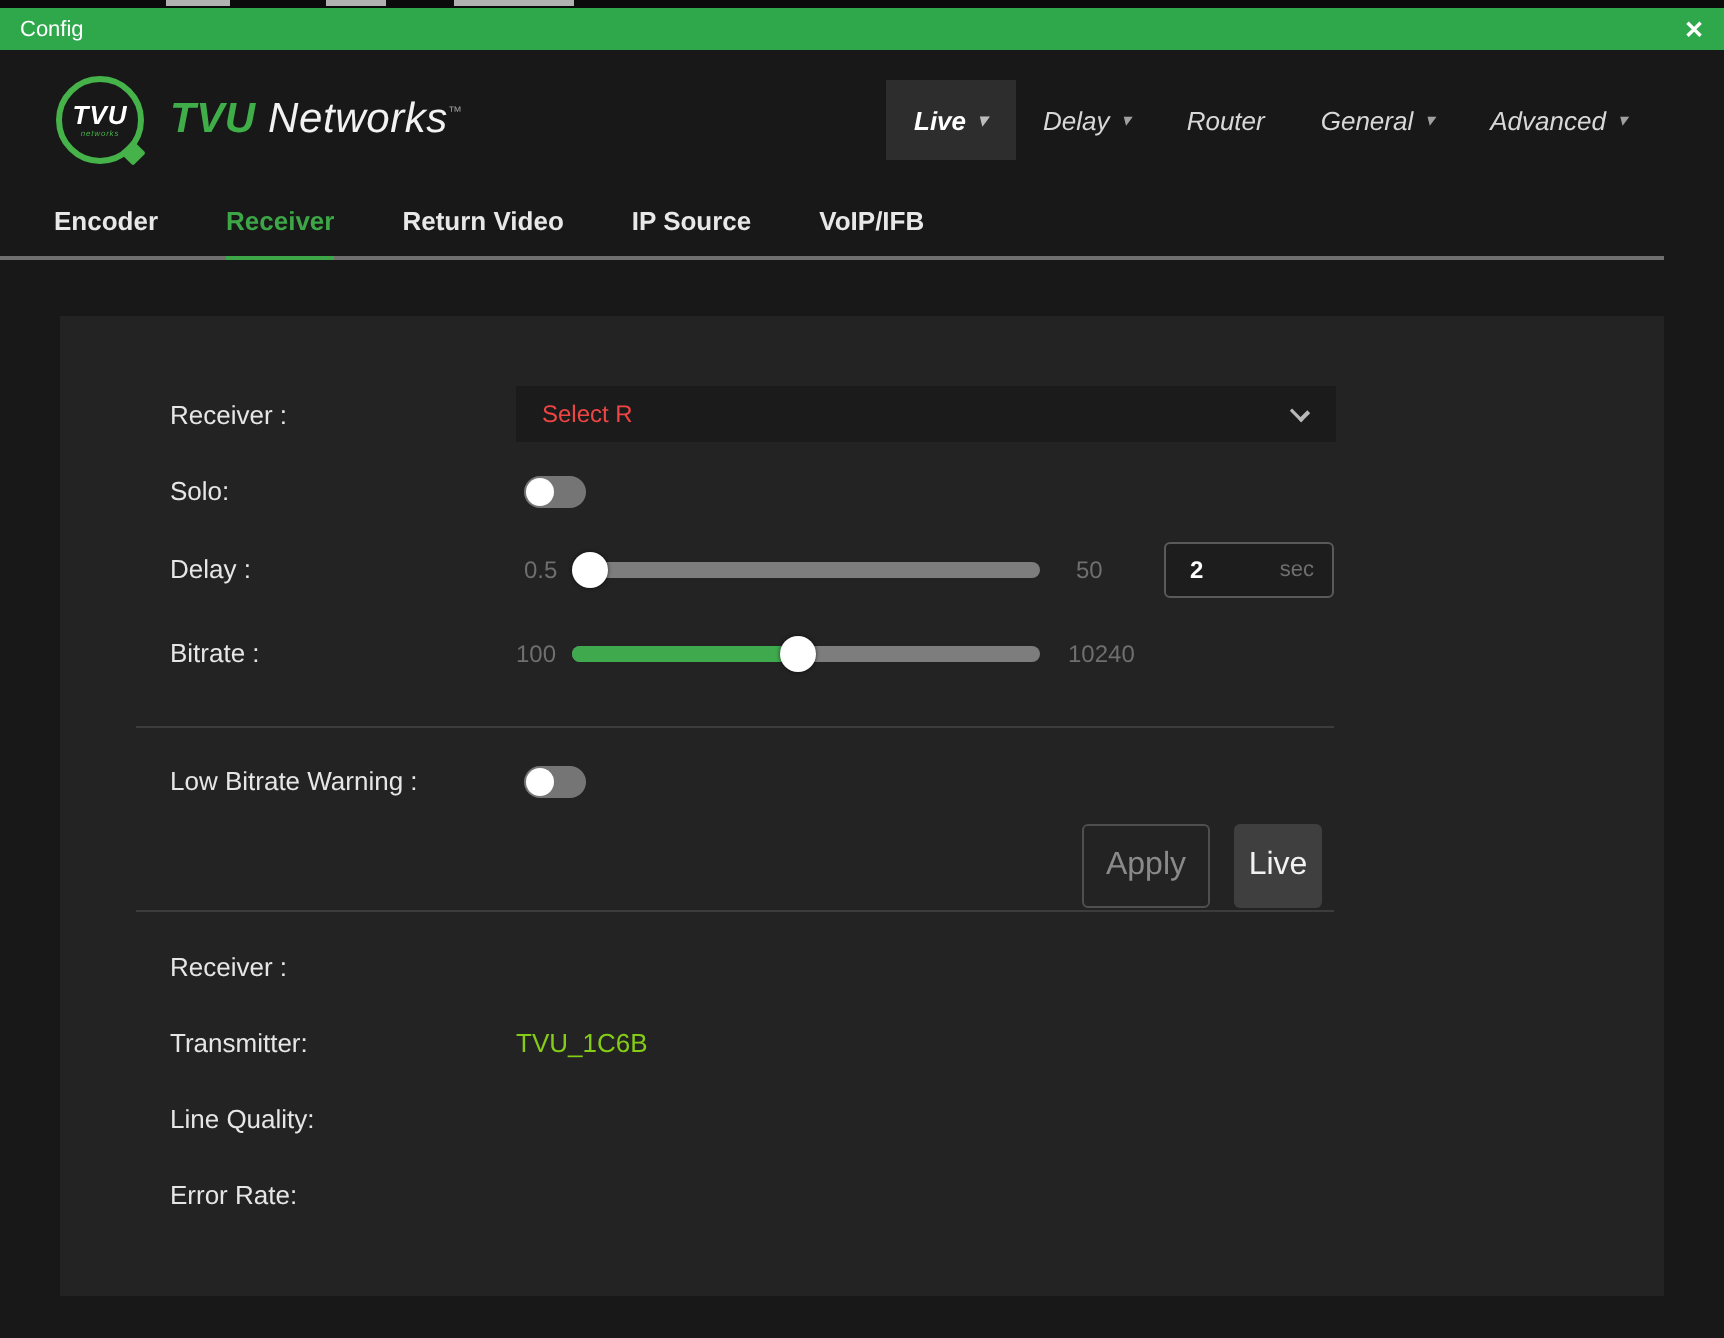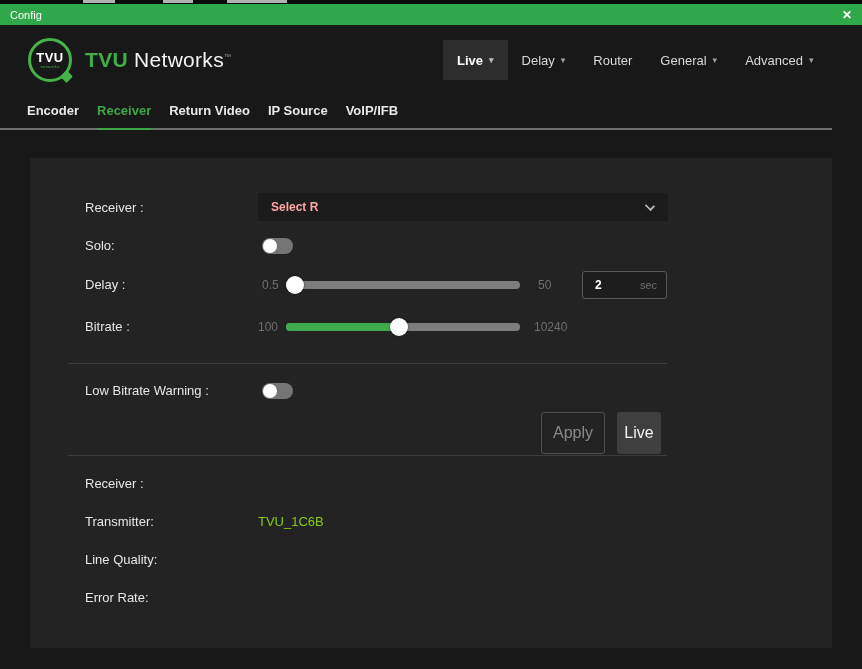--- a/index.html
+++ b/index.html
@@ -19,21 +19,21 @@
   .frag3 { left:227px; width:60px; }
   
   .titlebar {
     position:absolute; left:0; top:4px; width:862px; height:21px;
     background:#2fa84c; display:flex; align-items:center;
     padding:0 10px; justify-content:space-between;
   }
   .titlebar .title { font-size:11px; color:#ffffff; }
   .titlebar .close { color:#ffffff; font-size:12px; font-weight:bold; cursor:pointer; line-height:1; }
   
-  .header { position:absolute; left:0; top:25px; width:862px; height:78px; }
+  .header { position:absolute; left:0; top:25px; width:862px; height:78px;font-style:italic; }
   .logo { position:absolute; left:28px; top:13px; display:flex; align-items:center; }
   .logo-circle {
     width:44px; height:44px; border-radius:50%;
     border:3px solid #45b24a; display:flex; flex-direction:column;
     align-items:center; justify-content:center; position:relative;
     background:#181818;
   }
   .logo-circle .tvu { font-size:13px; font-weight:bold; color:#ffffff; letter-spacing:.5px; line-height:1; }
   .logo-circle .nets { font-size:4px; color:#45b24a; letter-spacing:.4px; line-height:1.4; }
   .logo-tail {
@@ -48,41 +48,41 @@
   .nav-item {
     display:flex; align-items:center; gap:6px; font-size:13px; color:#d8d8d8;
     padding:0 14px; height:40px; cursor:pointer;
   }
   .nav-item.active { background:#2d2d2d; color:#ffffff; font-weight:bold; }
   .caret { font-size:9px; color:#a0a0a0; line-height:1; }
   .nav-item.active .caret { color:#bdbdbd; }
   
   .tabs {
     position:absolute; left:0; top:103px; width:832px; height:27px;
-    display:flex; gap:18px; padding-left:27px;
+    display:flex; gap:34px; padding-left:27px;
     border-bottom:2px solid #6f6f6f;
   }
   .tab {
     font-size:13px; font-weight:bold; color:#e8e8e8; cursor:pointer;
     padding-bottom:9px; border-bottom:2px solid transparent; margin-bottom:-2px;
     white-space:nowrap;
   }
   .tab.active { color:#3da747; border-bottom-color:#3da747; }
   
   .panel {
     position:absolute; left:30px; top:158px; width:802px; height:490px;
     background:#232323;
   }
   .f-label { position:absolute; left:55px; font-size:13px; font-weight:normal; color:#e6e6e6; white-space:nowrap; }
   
   .dropdown {
     position:absolute; left:228px; top:35px; width:410px; height:28px;
     background:#1b1b1b; display:flex; align-items:center; cursor:pointer;
   }
-  .dropdown .ph { font-size:12px; color:#fca5a5; padding-left:13px;font-weight:bold; }
+  .dropdown .ph { font-size:12px; color:#ef4444; padding-left:13px; }
   .chev {
     position:absolute; right:14px; top:9px; width:8px; height:8px;
     border-right:2px solid #b9b9b9; border-bottom:2px solid #b9b9b9;
     transform:rotate(45deg) scale(1,.8);
   }
   
   .toggle {
     position:absolute; left:232px; width:31px; height:16px; border-radius:9px;
     background:#757575; cursor:pointer;
   }

